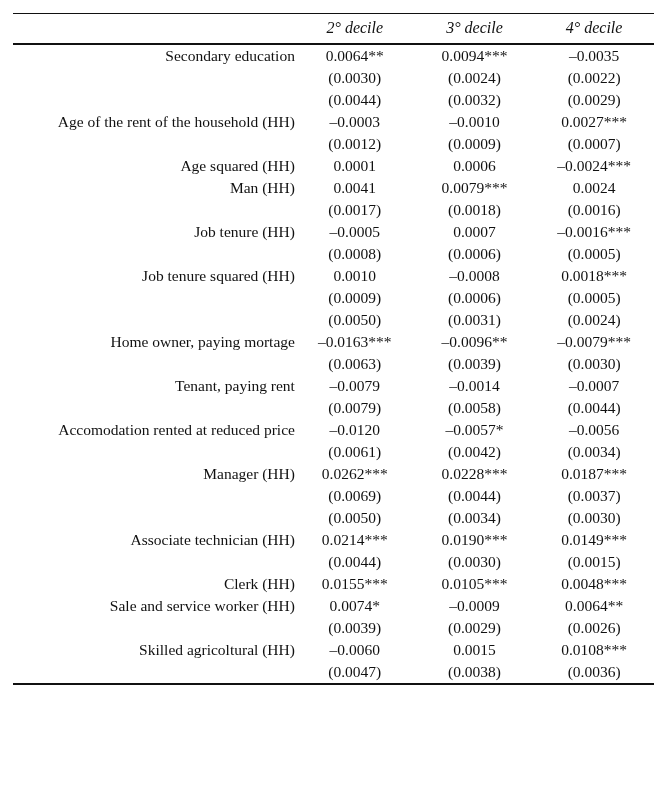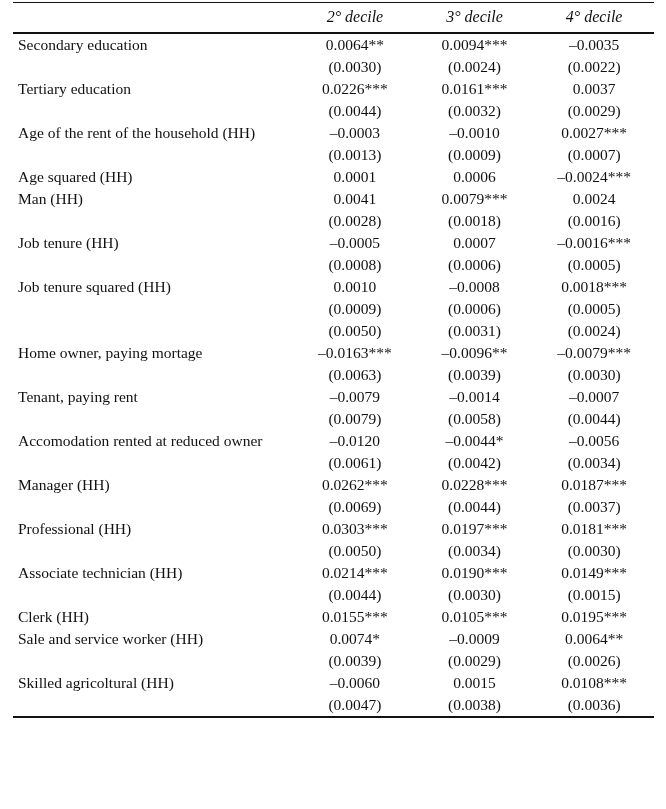--- a/index.html
+++ b/index.html
@@ -12,21 +12,21 @@
     width: 666px;
     height: 809px;
     background: var(--bg, #ffffff);
     color: var(--ink, #111111);
     font-family: "Liberation Serif", "DejaVu Serif", serif;
     overflow: hidden;
   }
   table.stats-table {
     position: absolute;
     left: 13px;
-    top: 2px;
+    top: 13px;
     width: 641px;
     border-collapse: collapse;
     border-top: 1.5px solid var(--ink, #111111);
     border-bottom: 2.5px solid var(--ink, #111111);
   }
   thead tr {
     height: 30px;
     border-bottom: 2.5px solid var(--ink, #111111);
   }
   th {
@@ -39,21 +39,21 @@
   td {
     font-size: 15.5px;
     height: 22px;
     padding: 0;
     vertical-align: middle;
     line-height: 22px;
     white-space: nowrap;
   }
   .label-col {
     width: 278px;
-    text-align: left;
+    text-align: right;
     padding-left: 5px;
   }
   .num-col {
     width: 121px;
     text-align: center;
   }
 </style>
 </head>
 <body>
 
@@ -75,61 +75,55 @@
     <td class="num-col">–0.0035</td>
   </tr>
   <tr>
     <td class="label-col"></td>
     <td class="num-col">(0.0030)</td>
     <td class="num-col">(0.0024)</td>
     <td class="num-col">(0.0022)</td>
   </tr>
 
   <tr>
-    <td class="label-col">Tertiary education</td>
-    <td class="num-col">0.0226***</td>
-    <td class="num-col">0.0161***</td>
-    <td class="num-col">0.0037</td>
-  </tr>
-  <tr>
     <td class="label-col"></td>
     <td class="num-col">(0.0044)</td>
     <td class="num-col">(0.0032)</td>
     <td class="num-col">(0.0029)</td>
   </tr>
 
   <tr>
     <td class="label-col">Age of the rent of the household (HH)</td>
     <td class="num-col">–0.0003</td>
     <td class="num-col">–0.0010</td>
     <td class="num-col">0.0027***</td>
   </tr>
   <tr>
     <td class="label-col"></td>
-    <td class="num-col">(0.0013)</td>
+    <td class="num-col">(0.0012)</td>
     <td class="num-col">(0.0009)</td>
     <td class="num-col">(0.0007)</td>
   </tr>
 
   <tr>
     <td class="label-col">Age squared (HH)</td>
     <td class="num-col">0.0001</td>
     <td class="num-col">0.0006</td>
     <td class="num-col">–0.0024***</td>
   </tr>
 
   <tr>
     <td class="label-col">Man (HH)</td>
     <td class="num-col">0.0041</td>
     <td class="num-col">0.0079***</td>
     <td class="num-col">0.0024</td>
   </tr>
   <tr>
     <td class="label-col"></td>
-    <td class="num-col">(0.0028)</td>
+    <td class="num-col">(0.0017)</td>
     <td class="num-col">(0.0018)</td>
     <td class="num-col">(0.0016)</td>
   </tr>
 
   <tr>
     <td class="label-col">Job tenure (HH)</td>
     <td class="num-col">–0.0005</td>
     <td class="num-col">0.0007</td>
     <td class="num-col">–0.0016***</td>
   </tr>
@@ -180,23 +174,23 @@
     <td class="num-col">–0.0007</td>
   </tr>
   <tr>
     <td class="label-col"></td>
     <td class="num-col">(0.0079)</td>
     <td class="num-col">(0.0058)</td>
     <td class="num-col">(0.0044)</td>
   </tr>
 
   <tr>
-    <td class="label-col">Accomodation rented at reduced owner</td>
+    <td class="label-col">Accomodation rented at reduced price</td>
     <td class="num-col">–0.0120</td>
-    <td class="num-col">–0.0044*</td>
+    <td class="num-col">–0.0057*</td>
     <td class="num-col">–0.0056</td>
   </tr>
   <tr>
     <td class="label-col"></td>
     <td class="num-col">(0.0061)</td>
     <td class="num-col">(0.0042)</td>
     <td class="num-col">(0.0034)</td>
   </tr>
 
   <tr>
@@ -206,26 +200,20 @@
     <td class="num-col">0.0187***</td>
   </tr>
   <tr>
     <td class="label-col"></td>
     <td class="num-col">(0.0069)</td>
     <td class="num-col">(0.0044)</td>
     <td class="num-col">(0.0037)</td>
   </tr>
 
   <tr>
-    <td class="label-col">Professional (HH)</td>
-    <td class="num-col">0.0303***</td>
-    <td class="num-col">0.0197***</td>
-    <td class="num-col">0.0181***</td>
-  </tr>
-  <tr>
     <td class="label-col"></td>
     <td class="num-col">(0.0050)</td>
     <td class="num-col">(0.0034)</td>
     <td class="num-col">(0.0030)</td>
   </tr>
 
   <tr>
     <td class="label-col">Associate technician (HH)</td>
     <td class="num-col">0.0214***</td>
     <td class="num-col">0.0190***</td>
@@ -235,21 +223,21 @@
     <td class="label-col"></td>
     <td class="num-col">(0.0044)</td>
     <td class="num-col">(0.0030)</td>
     <td class="num-col">(0.0015)</td>
   </tr>
 
   <tr>
     <td class="label-col">Clerk (HH)</td>
     <td class="num-col">0.0155***</td>
     <td class="num-col">0.0105***</td>
-    <td class="num-col">0.0195***</td>
+    <td class="num-col">0.0048***</td>
   </tr>
 
   <tr>
     <td class="label-col">Sale and service worker (HH)</td>
     <td class="num-col">0.0074*</td>
     <td class="num-col">–0.0009</td>
     <td class="num-col">0.0064**</td>
   </tr>
   <tr>
     <td class="label-col"></td>

